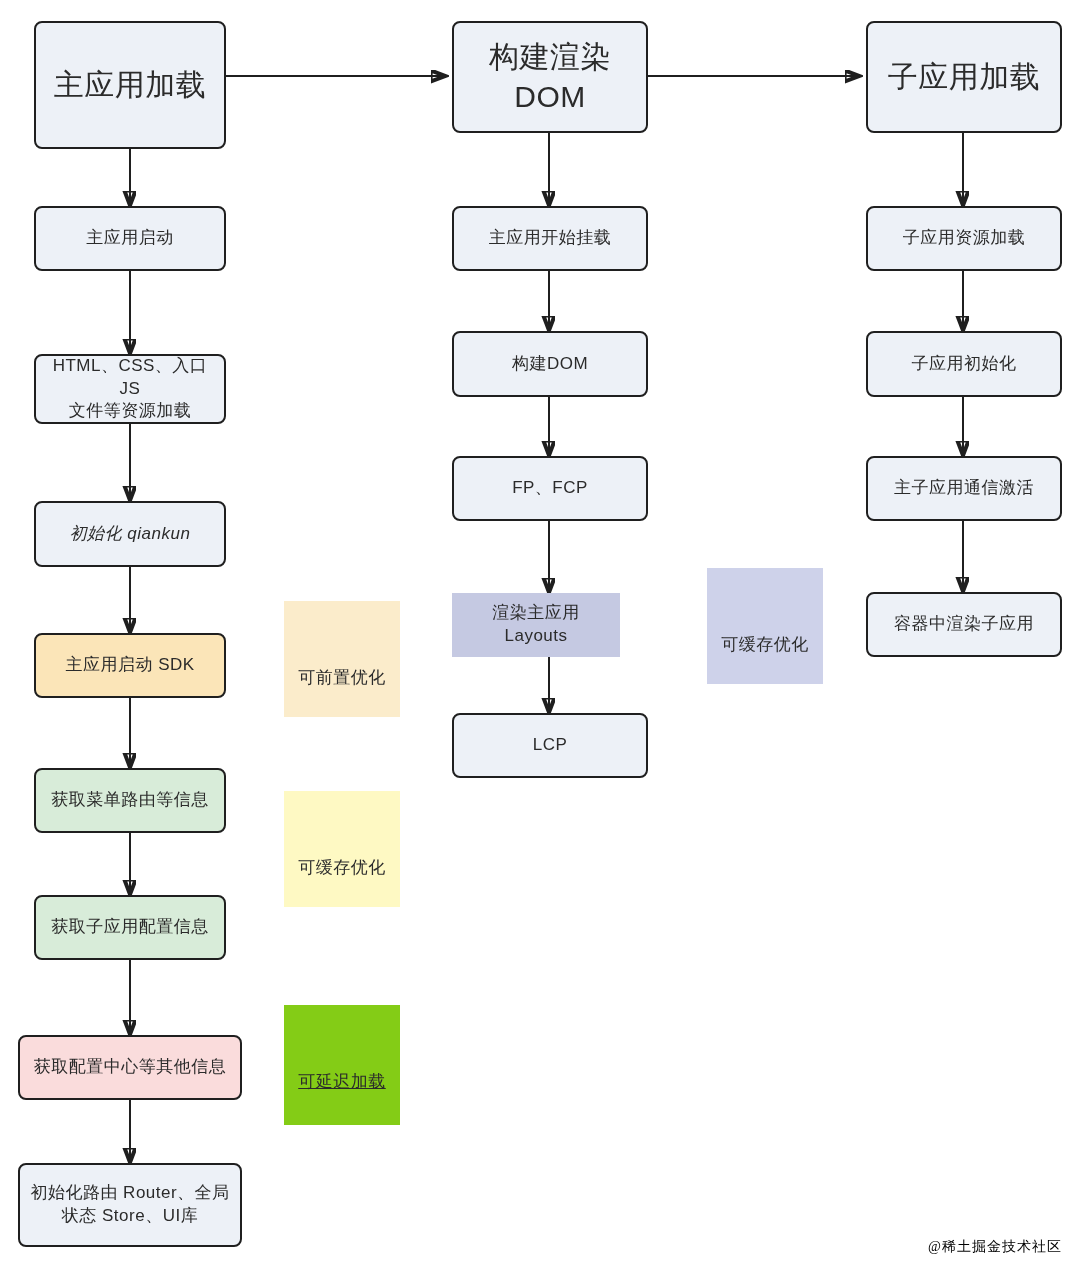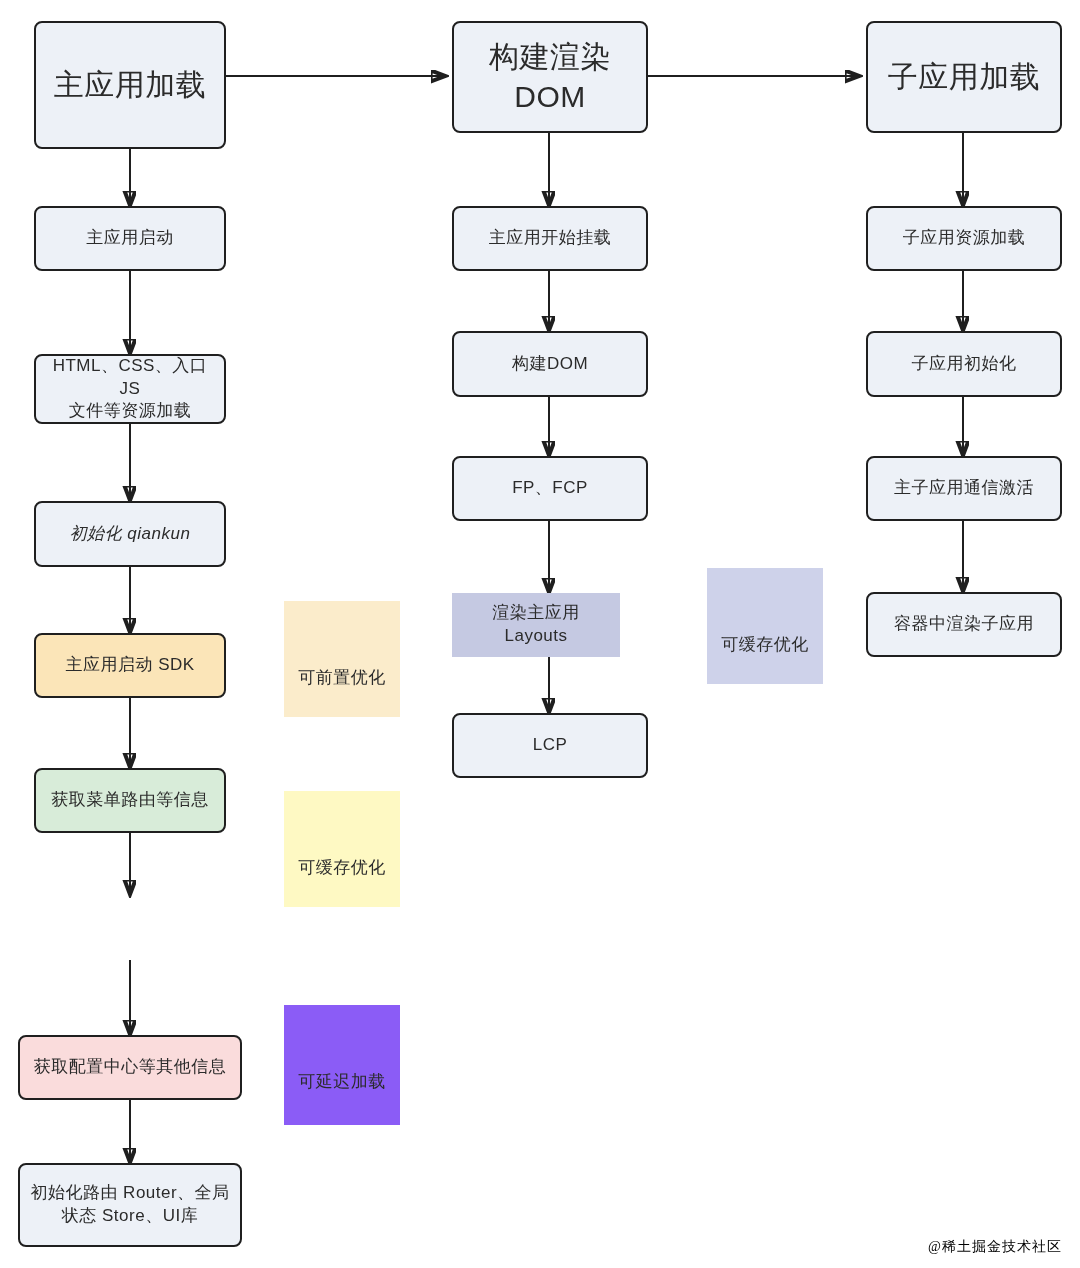--- a/index.html
+++ b/index.html
@@ -58,21 +58,21 @@
     align-items: center;
     justify-content: center;
     text-align: center;
     font-size: 17px;
     color: #2b2b2b;
     border: none;
     letter-spacing: 0.5px;
   }
   .note.yellow { background: #fbeccb; }
   .note.green  { background: #fef9c3; }
-  .note.pink   { background: #8b5cf6; }
+  .note.pink   { background: #84cc16; text-decoration: underline; }
   .note.lav    { background: #ced2ea; }
 
   
   .conn {
     position: absolute;
     pointer-events: none;
     overflow: visible;
   }
   .conn line, .conn path {
     stroke: #1f1f1f;
@@ -166,20 +166,23 @@
   </div>
 
   <div class="node step yellow" style="left:34px; top:633px; width:192px; height:65px;">
     <span>主应用启动 SDK</span>
   </div>
 
   <div class="node step green" style="left:34px; top:768px; width:192px; height:65px;">
     <span>获取菜单路由等信息</span>
   </div>
 
+  <div class="node step green" style="left:34px; top:895px; width:192px; height:65px;">
+    <span>获取子应用配置信息</span>
+  </div>
 
   <div class="node step pink" style="left:18px; top:1035px; width:224px; height:65px;">
     <span>获取配置中心等其他信息</span>
   </div>
 
   <div class="node step" style="left:18px; top:1163px; width:224px; height:84px; white-space:pre-line;">
     <span style="white-space:pre-line;">初始化路由 Router、全局
 状态 Store、UI库</span>
   </div>
 

